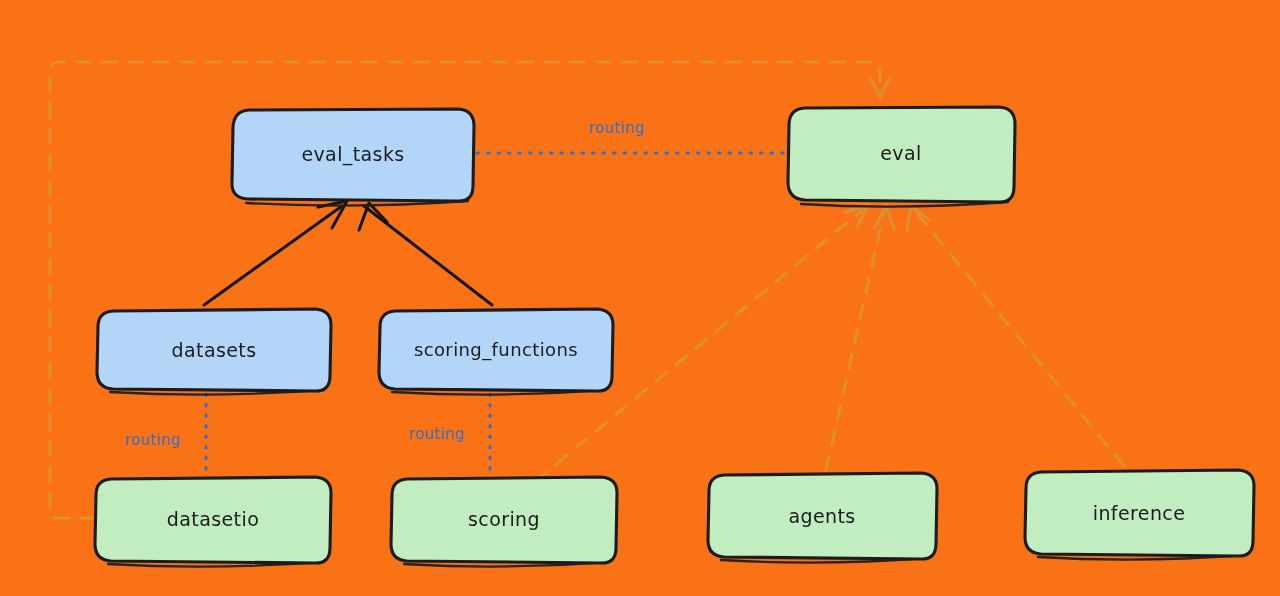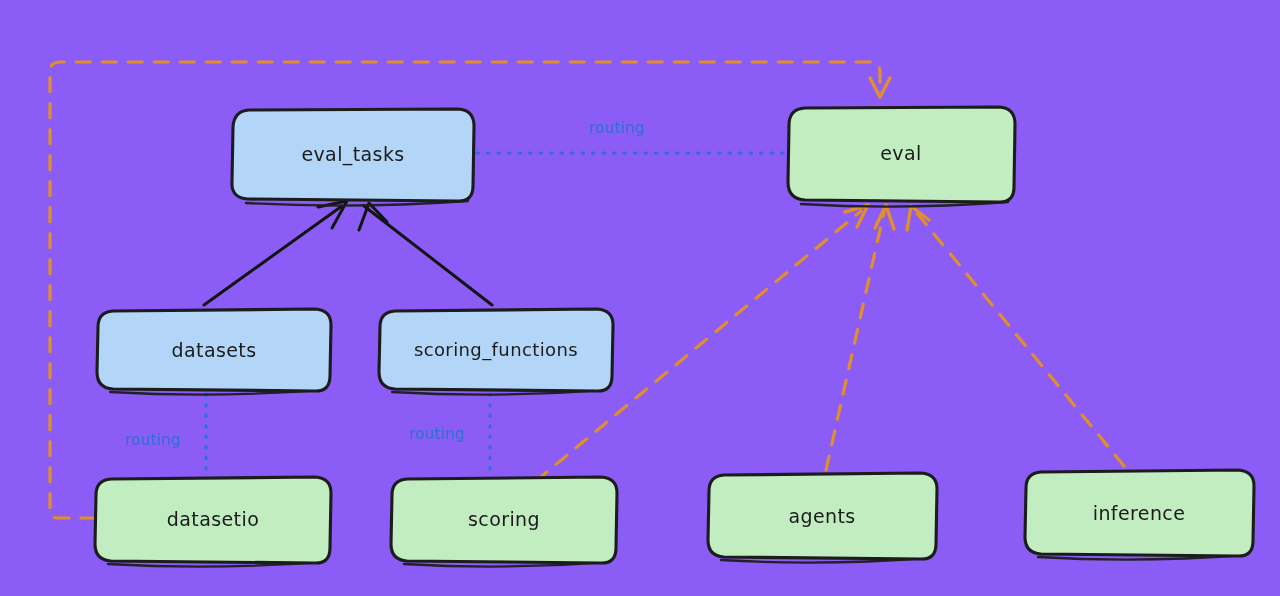--- a/index.html
+++ b/index.html
@@ -10,21 +10,21 @@
   body {
     width: 1280px;
     height: 596px;
     font-family: "DejaVu Sans", sans-serif;
     overflow: hidden;
   }
   #diagram-root {
     position: relative;
     width: 1280px;
     height: 596px;
-    background: #8b5cf6;
+    background: #f97316;
   }
   svg#diagram-svg {
     position: absolute;
     top: 0;
     left: 0;
     width: 1280px;
     height: 596px;
   }
   .node-label {
     font-family: "DejaVu Sans", sans-serif;

